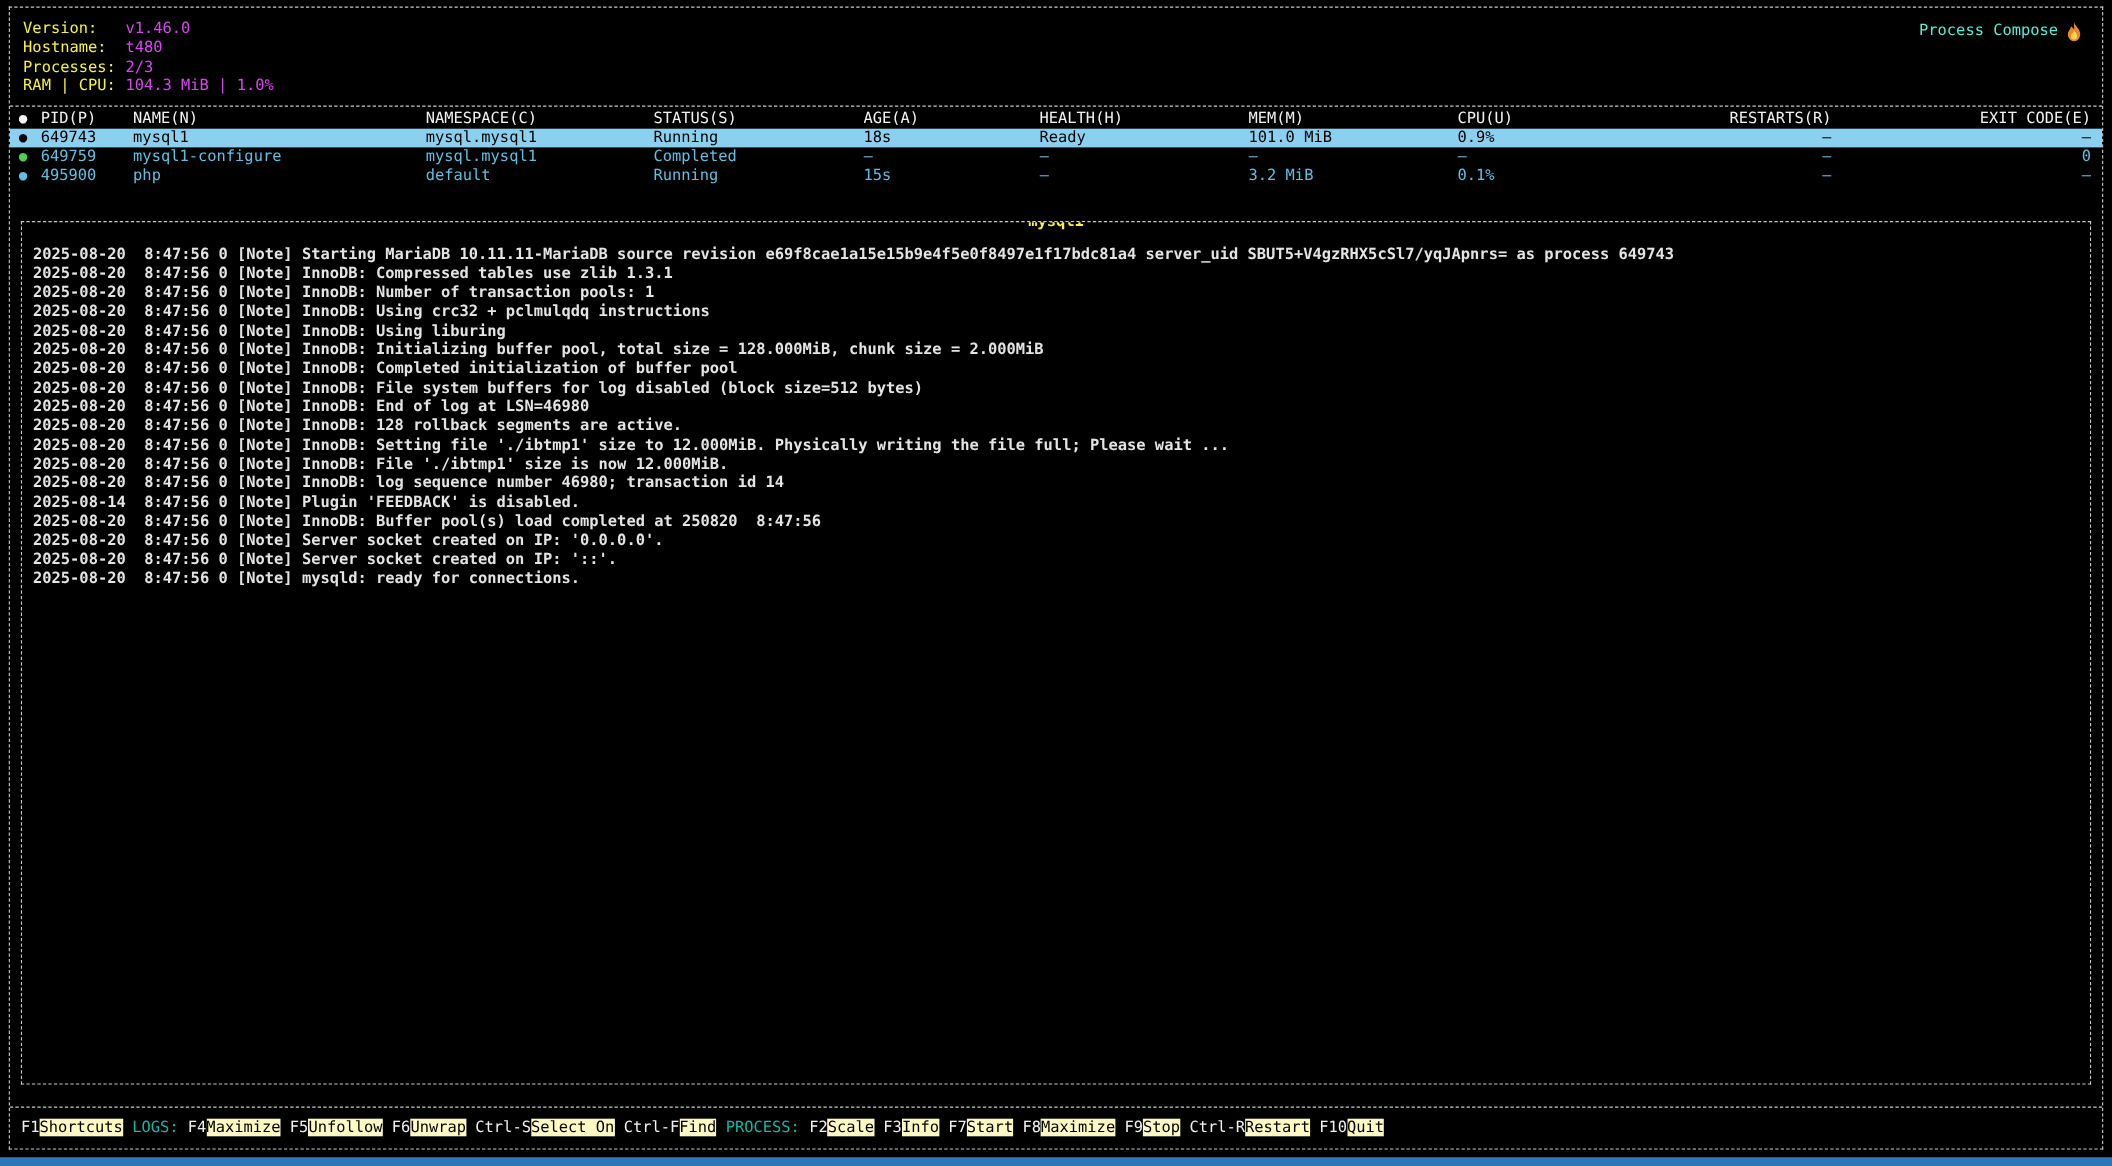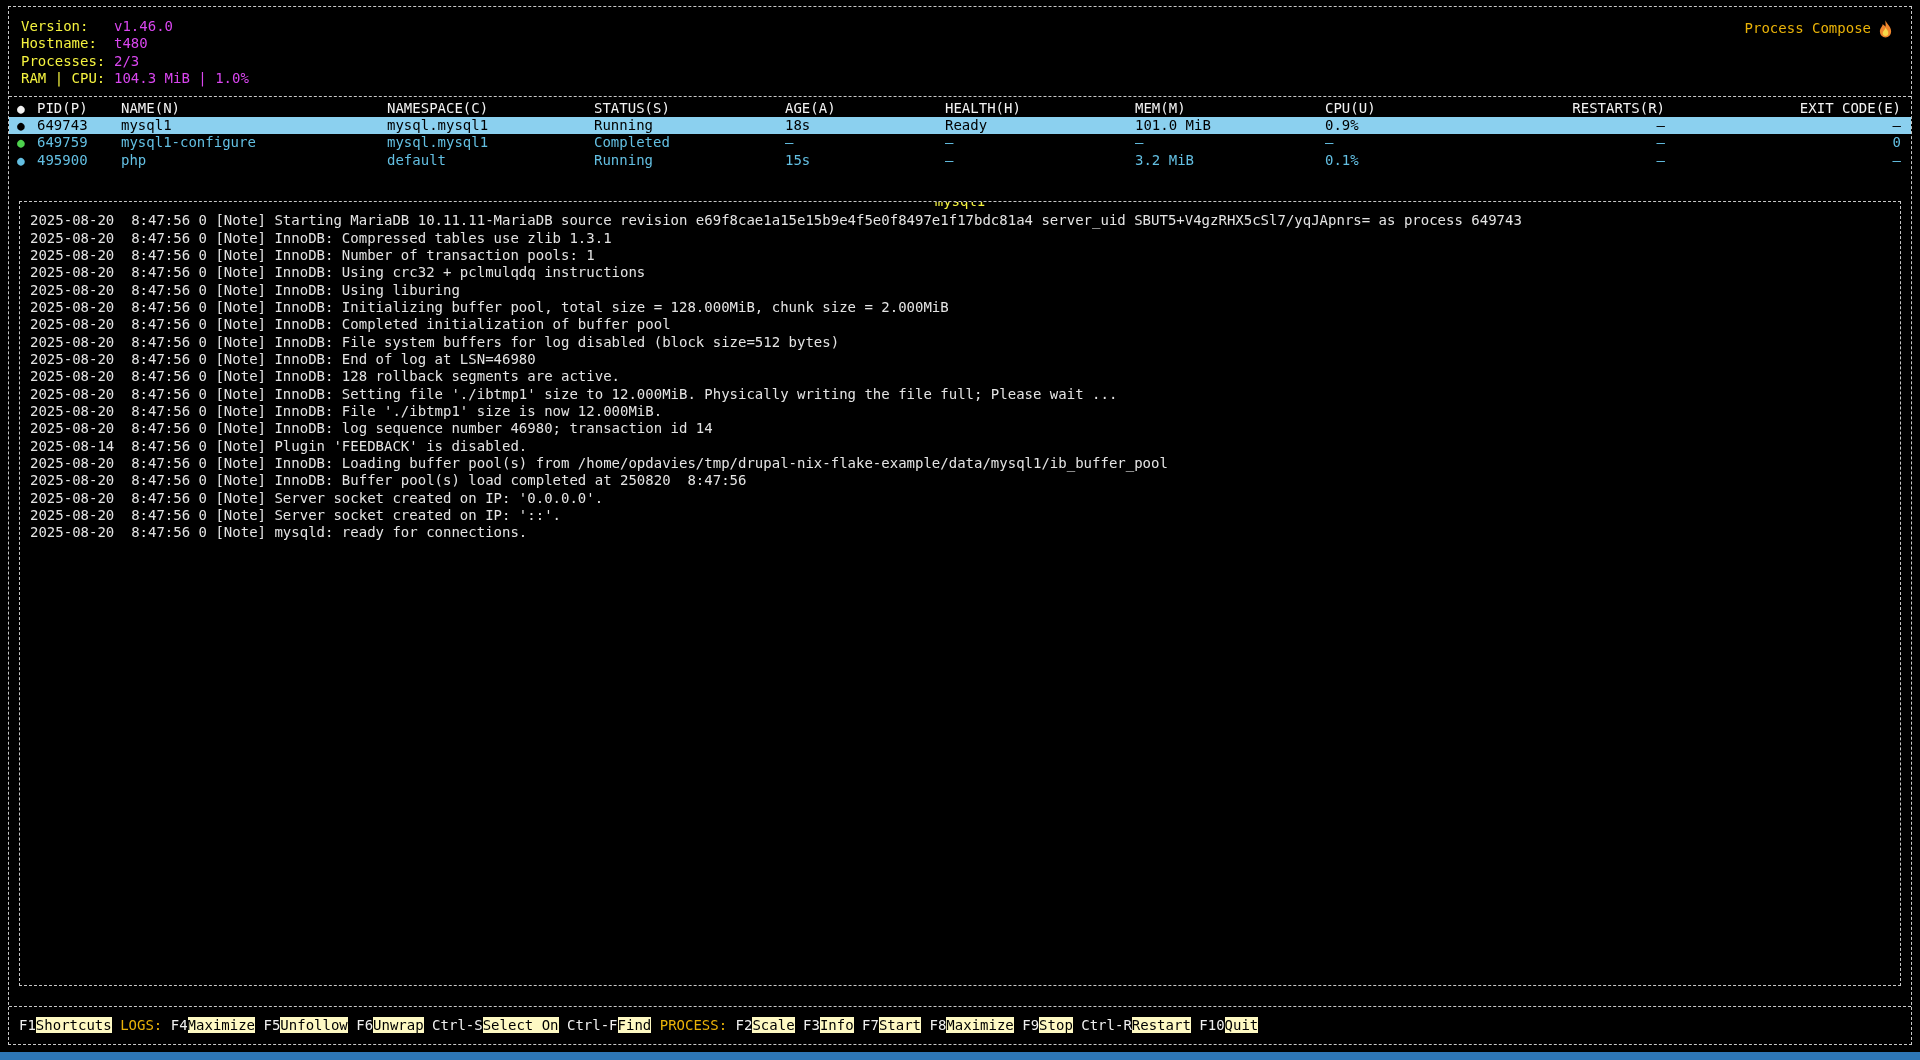--- a/index.html
+++ b/index.html
@@ -15,54 +15,54 @@
     position:absolute; top:6px; left:8px; right:8px; bottom:15px;
     border:1px dashed #c9c9c9;
     display:flex; flex-direction:column;
     overflow:hidden;
   }
   
   .header { display:flex; justify-content:space-between; padding:11px 12px 8px 12px; }
   .info-line { line-height:17.4px; white-space:pre; }
   .info-label { color:#f5f33f; display:inline-block; min-width:93px; }
   .info-value { color:#d946ef; }
-  .app-title { color:#eab308; padding:2px 6px 0 0; display:flex; align-items:flex-start; gap:7px; }
+  .app-title { color:#5eead4; padding:2px 6px 0 0; display:flex; align-items:flex-start; gap:7px; }
   .flame { width:15px; height:19px; display:inline-block; }
   
   .ptable { border-top:1px dashed #c9c9c9; padding:3px 0 6px 0; }
   .trow {
     display:grid;
     grid-template-columns:20px 84px 266px 207px 191px 160px 190px 190px 164px 1fr 236px;
     line-height:17.4px; padding:0 10px 0 8px; white-space:pre;
   }
   .trow span { overflow:hidden; }
   .thead { color:#f2f2f2; }
   .trow.proc { color:#63bfe2; cursor:default; }
   .trow.selected { background:#8bd0ef; color:#000; }
   .c-right { text-align:right; }
   .dot { font-size:13px; }
   
   .log-panel {
     flex:1; margin:26px 10px 20px 10px;
     border:1px dashed #c9c9c9; position:relative;
-    padding:10px 10px; overflow:hidden;
+    padding:21px 10px; overflow:hidden;font-weight:bold;
   }
   .log-title {
     position:absolute; top:-9px; left:50%; transform:translateX(-50%);
     background:#000; color:#f5f33f; padding:0 1px; line-height:17px;
   }
   .log-line { line-height:17.35px; white-space:pre; color:#e4e4e4; }
   
   .shortcuts {
     border-top:1px dashed #c9c9c9;
     padding:9px 10px 10px 10px; white-space:pre; line-height:18px;
   }
   .sc-key { color:#f0f0f0; }
   .sc-label { background:#fef9c3; color:#000; }
-  .sc-group { color:#eab308; }
+  .sc-group { color:#14b8a6; }
   .bottom-strip { position:absolute; left:0; right:0; bottom:0; height:8px; background:#2d76b6; }
 </style>
 </head>
 <body>
 
 <div class="app">
 
   <div class="header">
     <div>
       <div class="info-line"><span class="info-label">Version:</span><span class="info-value">v1.46.0</span></div>
@@ -110,21 +110,20 @@
         <div class="log-line">2025-08-20  8:47:56 0 [Note] InnoDB: Using liburing</div>
         <div class="log-line">2025-08-20  8:47:56 0 [Note] InnoDB: Initializing buffer pool, total size = 128.000MiB, chunk size = 2.000MiB</div>
         <div class="log-line">2025-08-20  8:47:56 0 [Note] InnoDB: Completed initialization of buffer pool</div>
         <div class="log-line">2025-08-20  8:47:56 0 [Note] InnoDB: File system buffers for log disabled (block size=512 bytes)</div>
         <div class="log-line">2025-08-20  8:47:56 0 [Note] InnoDB: End of log at LSN=46980</div>
         <div class="log-line">2025-08-20  8:47:56 0 [Note] InnoDB: 128 rollback segments are active.</div>
         <div class="log-line">2025-08-20  8:47:56 0 [Note] InnoDB: Setting file './ibtmp1' size to 12.000MiB. Physically writing the file full; Please wait ...</div>
         <div class="log-line">2025-08-20  8:47:56 0 [Note] InnoDB: File './ibtmp1' size is now 12.000MiB.</div>
         <div class="log-line">2025-08-20  8:47:56 0 [Note] InnoDB: log sequence number 46980; transaction id 14</div>
         <div class="log-line">2025-08-14  8:47:56 0 [Note] Plugin 'FEEDBACK' is disabled.</div>
-        <div class="log-line">2025-08-20  8:47:56 0 [Note] InnoDB: Loading buffer pool(s) from /home/opdavies/tmp/drupal-nix-flake-example/data/mysql1/ib_buffer_pool</div>
         <div class="log-line">2025-08-20  8:47:56 0 [Note] InnoDB: Buffer pool(s) load completed at 250820  8:47:56</div>
         <div class="log-line">2025-08-20  8:47:56 0 [Note] Server socket created on IP: '0.0.0.0'.</div>
         <div class="log-line">2025-08-20  8:47:56 0 [Note] Server socket created on IP: '::'.</div>
         <div class="log-line">2025-08-20  8:47:56 0 [Note] mysqld: ready for connections.</div>
       </div>
   </div>
 
   <div class="shortcuts"><span class="sc-key">F1</span><span class="sc-label">Shortcuts</span> <span class="sc-group">LOGS:</span> <span class="sc-key">F4</span><span class="sc-label">Maximize</span> <span class="sc-key">F5</span><span class="sc-label">Unfollow</span> <span class="sc-key">F6</span><span class="sc-label">Unwrap</span> <span class="sc-key">Ctrl-S</span><span class="sc-label">Select On</span> <span class="sc-key">Ctrl-F</span><span class="sc-label">Find</span> <span class="sc-group">PROCESS:</span> <span class="sc-key">F2</span><span class="sc-label">Scale</span> <span class="sc-key">F3</span><span class="sc-label">Info</span> <span class="sc-key">F7</span><span class="sc-label">Start</span> <span class="sc-key">F8</span><span class="sc-label">Maximize</span> <span class="sc-key">F9</span><span class="sc-label">Stop</span> <span class="sc-key">Ctrl-R</span><span class="sc-label">Restart</span> <span class="sc-key">F10</span><span class="sc-label">Quit</span></div>
 
 </div>

